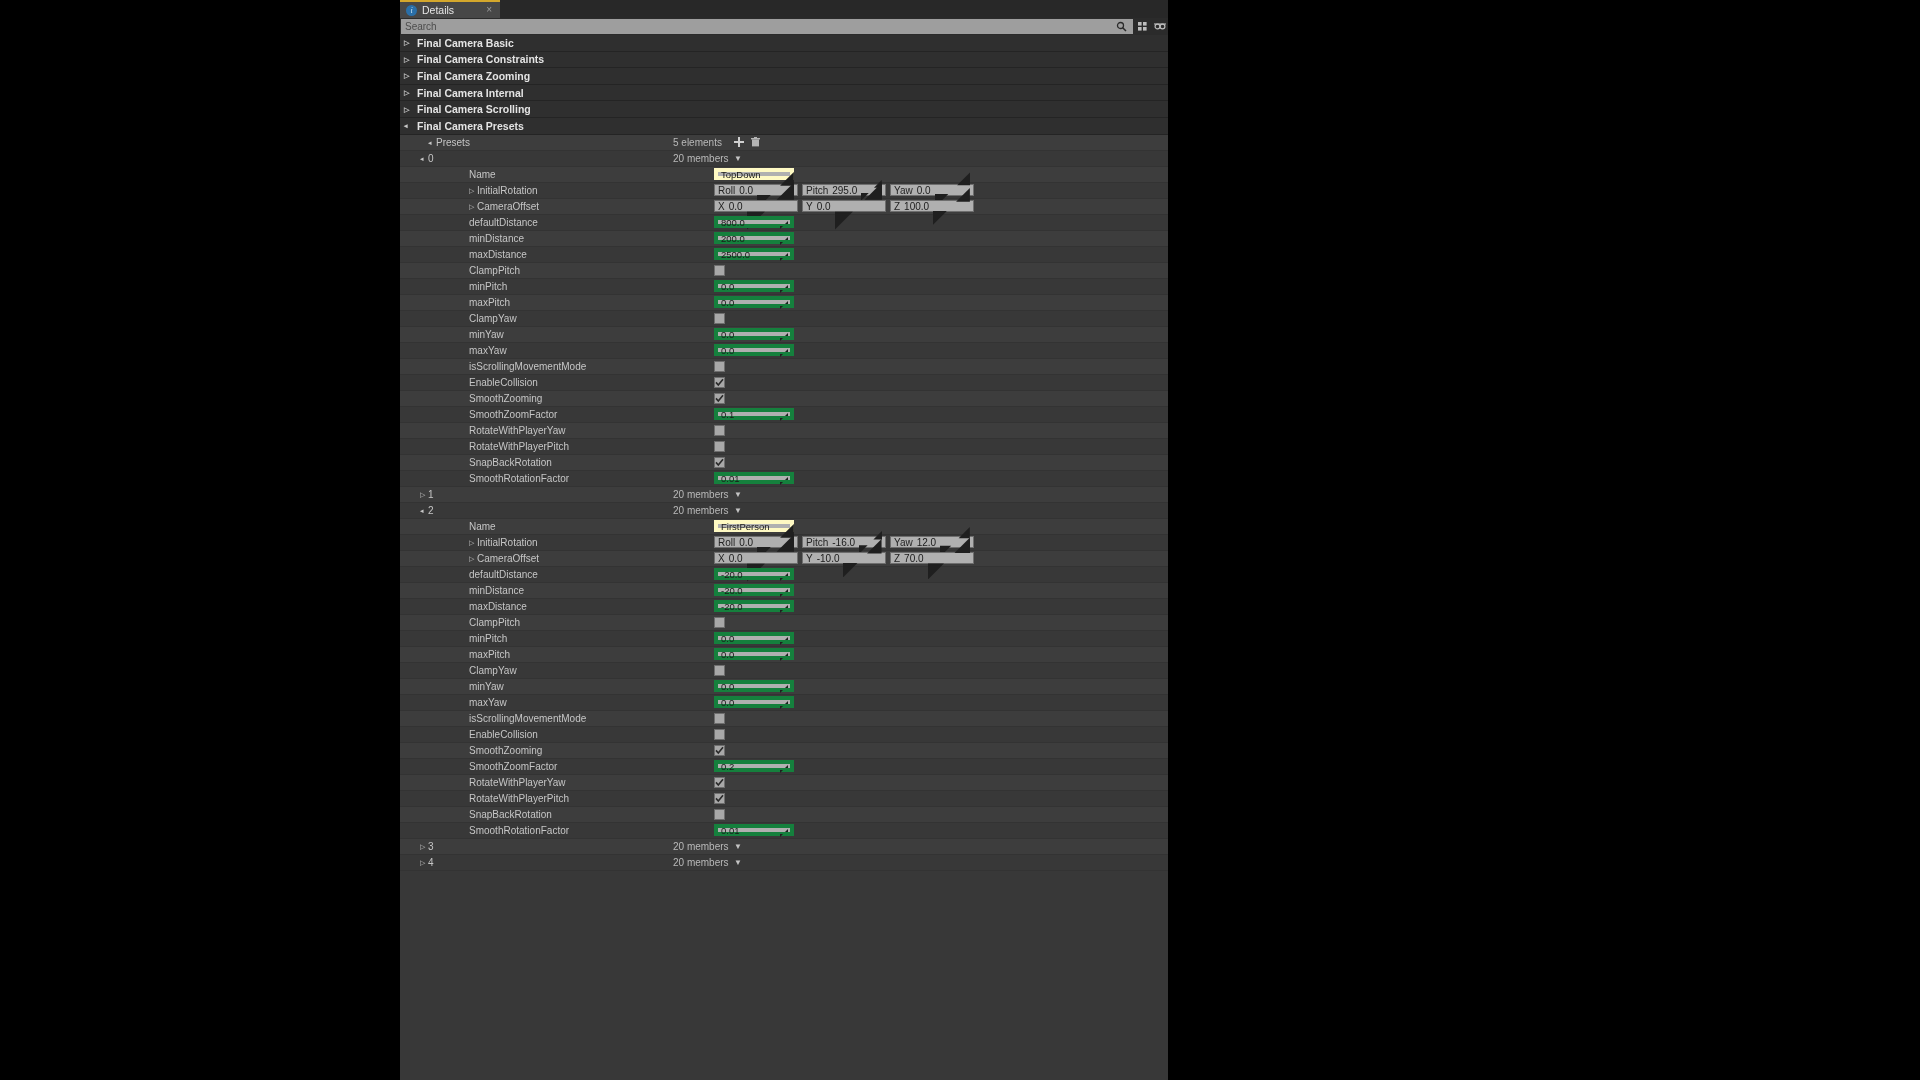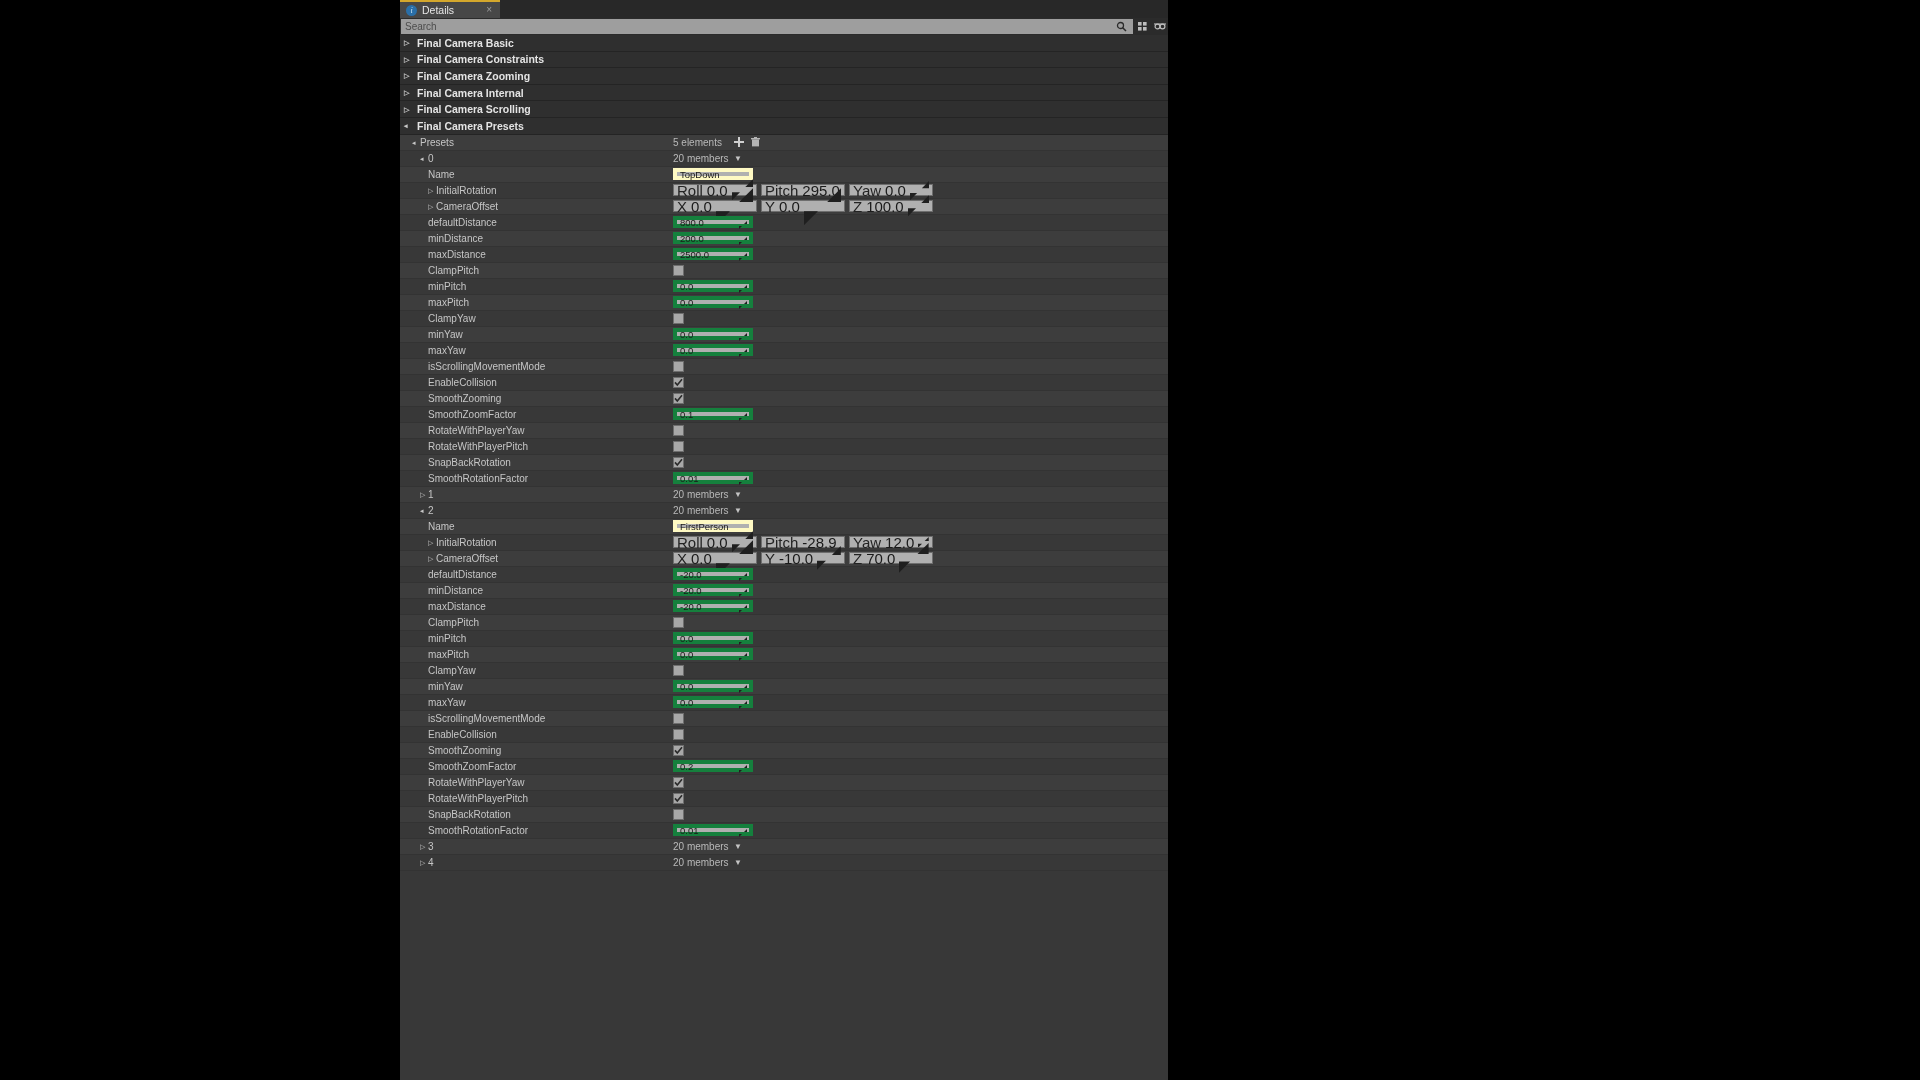--- a/index.html
+++ b/index.html
@@ -94,23 +94,23 @@
     font-size: 10px;
     color: #c6c6c6;
     white-space: nowrap;
   }
   .rvalue {
     flex: 1;
     display: flex; align-items: center;
     gap: 4px;
     padding-left: 3px;
   }
-  .ind1 { padding-left: 12px; }
+  .ind1 { padding-left: 28px; }
   .ind2 { padding-left: 20px; }
-  .ind3 { padding-left: 28px; }
+  .ind3 { padding-left: 28px; margin-left: 41px; }
   
   .txtfield {
     width: 80px; height: 12px;
     background: #b0b0b0;
     border: 4px solid #fef9c3;
     font-size: 9.5px; color: #1a1a1a;
     display: flex; align-items: center;
     padding: 0 3px;
   }
   .numfield {
@@ -123,21 +123,21 @@
     position: relative;
   }
   .numfield .spin {
     position: absolute; right: 2px; top: 1px;
     width: 8px; height: 8px;
   }
   .vecfield {
     width: 84px; height: 12px;
     background: #b0b0b0;
     border: 1px solid #6e6e6e;
-    font-size: 15px; color: #1a1a1a;
+    font-size: 10px; color: #1a1a1a;
     display: flex; align-items: center;
     padding: 0 3px;
     position: relative;
     gap: 4px;
   }
   .vecfield .ax { color: #232323; }
   .vecfield .vv { color: #1a1a1a; }
   .chk {
     width: 11px; height: 11px;
     background: #a8a8a8;
@@ -486,21 +486,21 @@
           <div class="vecfield">
             <span class="ax">Roll</span>
             <span class="vv">0.0</span>
             <svg class="spin" viewBox="0 0 8 8">
               <path d="M0 5 L3 5 L0 8 Z" fill="#1f1f1f"></path>
               <path d="M8 3 L5 3 L8 0 Z" fill="#1f1f1f"></path>
             </svg>
           </div>
           <div class="vecfield">
             <span class="ax">Pitch</span>
-            <span class="vv">-28.9</span>
+            <span class="vv">-16.0</span>
             <svg class="spin" viewBox="0 0 8 8">
               <path d="M0 5 L3 5 L0 8 Z" fill="#1f1f1f"></path>
               <path d="M8 3 L5 3 L8 0 Z" fill="#1f1f1f"></path>
             </svg>
           </div>
           <div class="vecfield">
             <span class="ax">Yaw</span>
             <span class="vv">12.0</span>
             <svg class="spin" viewBox="0 0 8 8">
               <path d="M0 5 L3 5 L0 8 Z" fill="#1f1f1f"></path>

